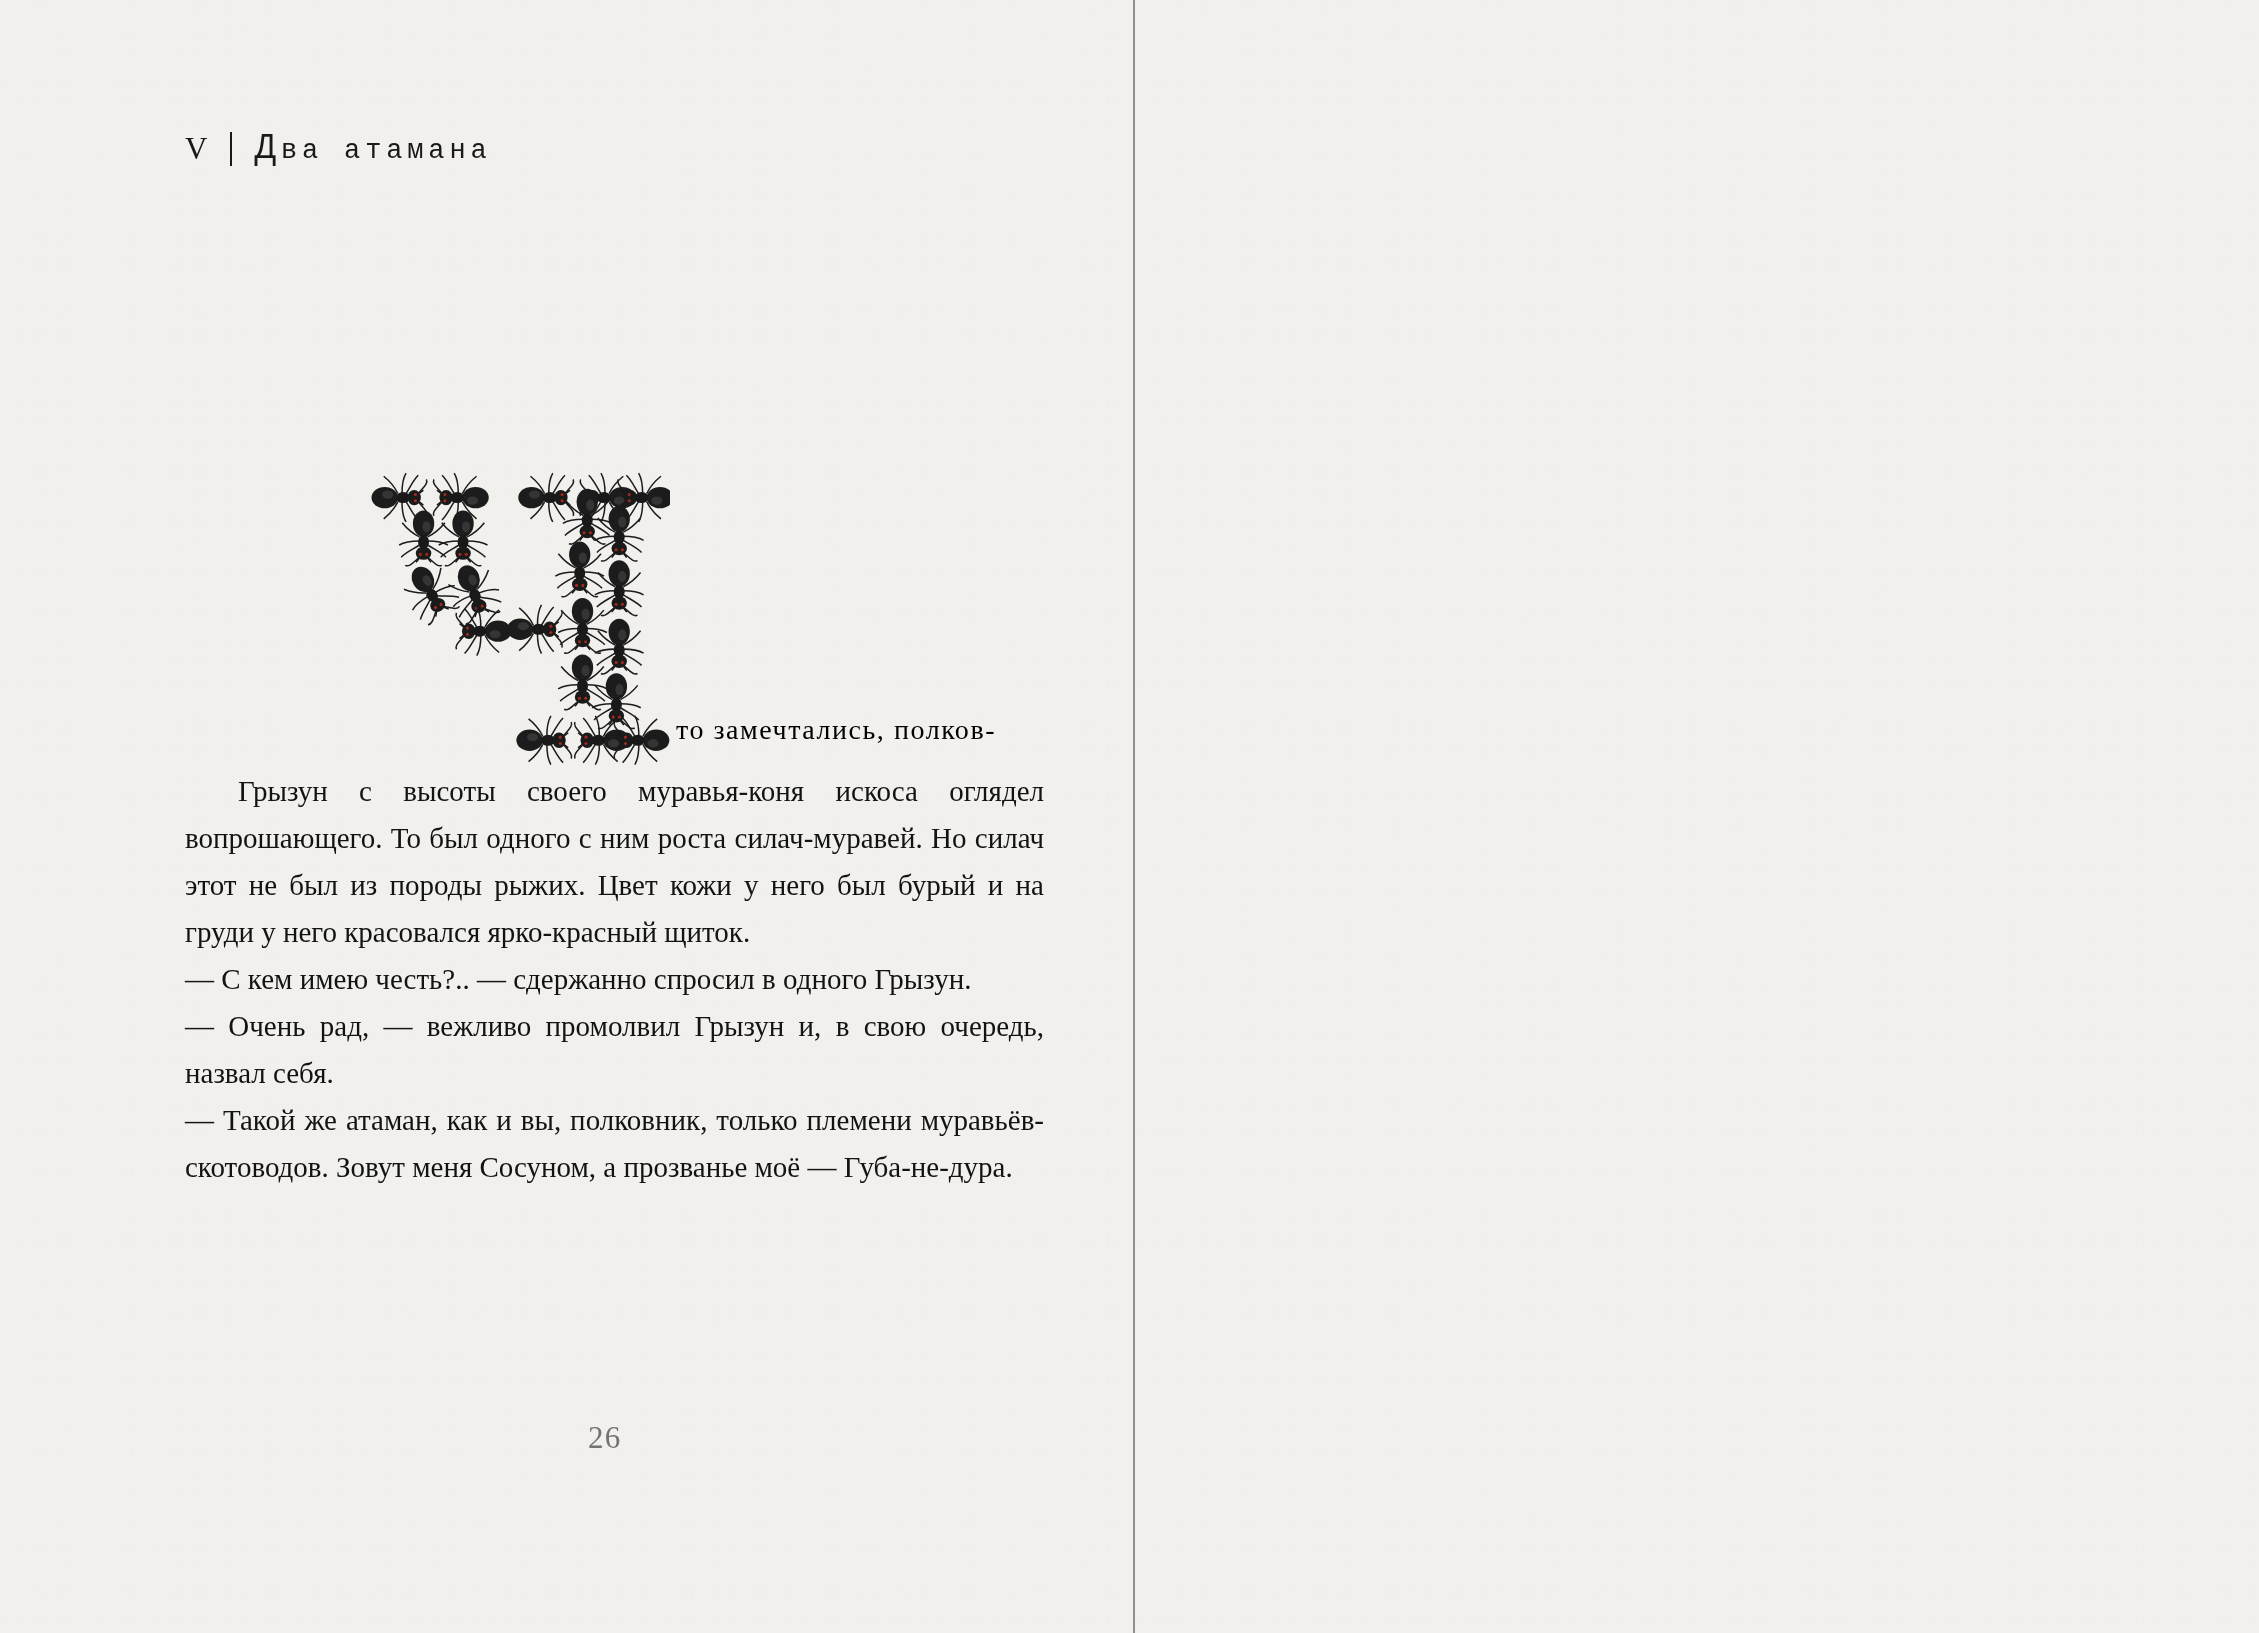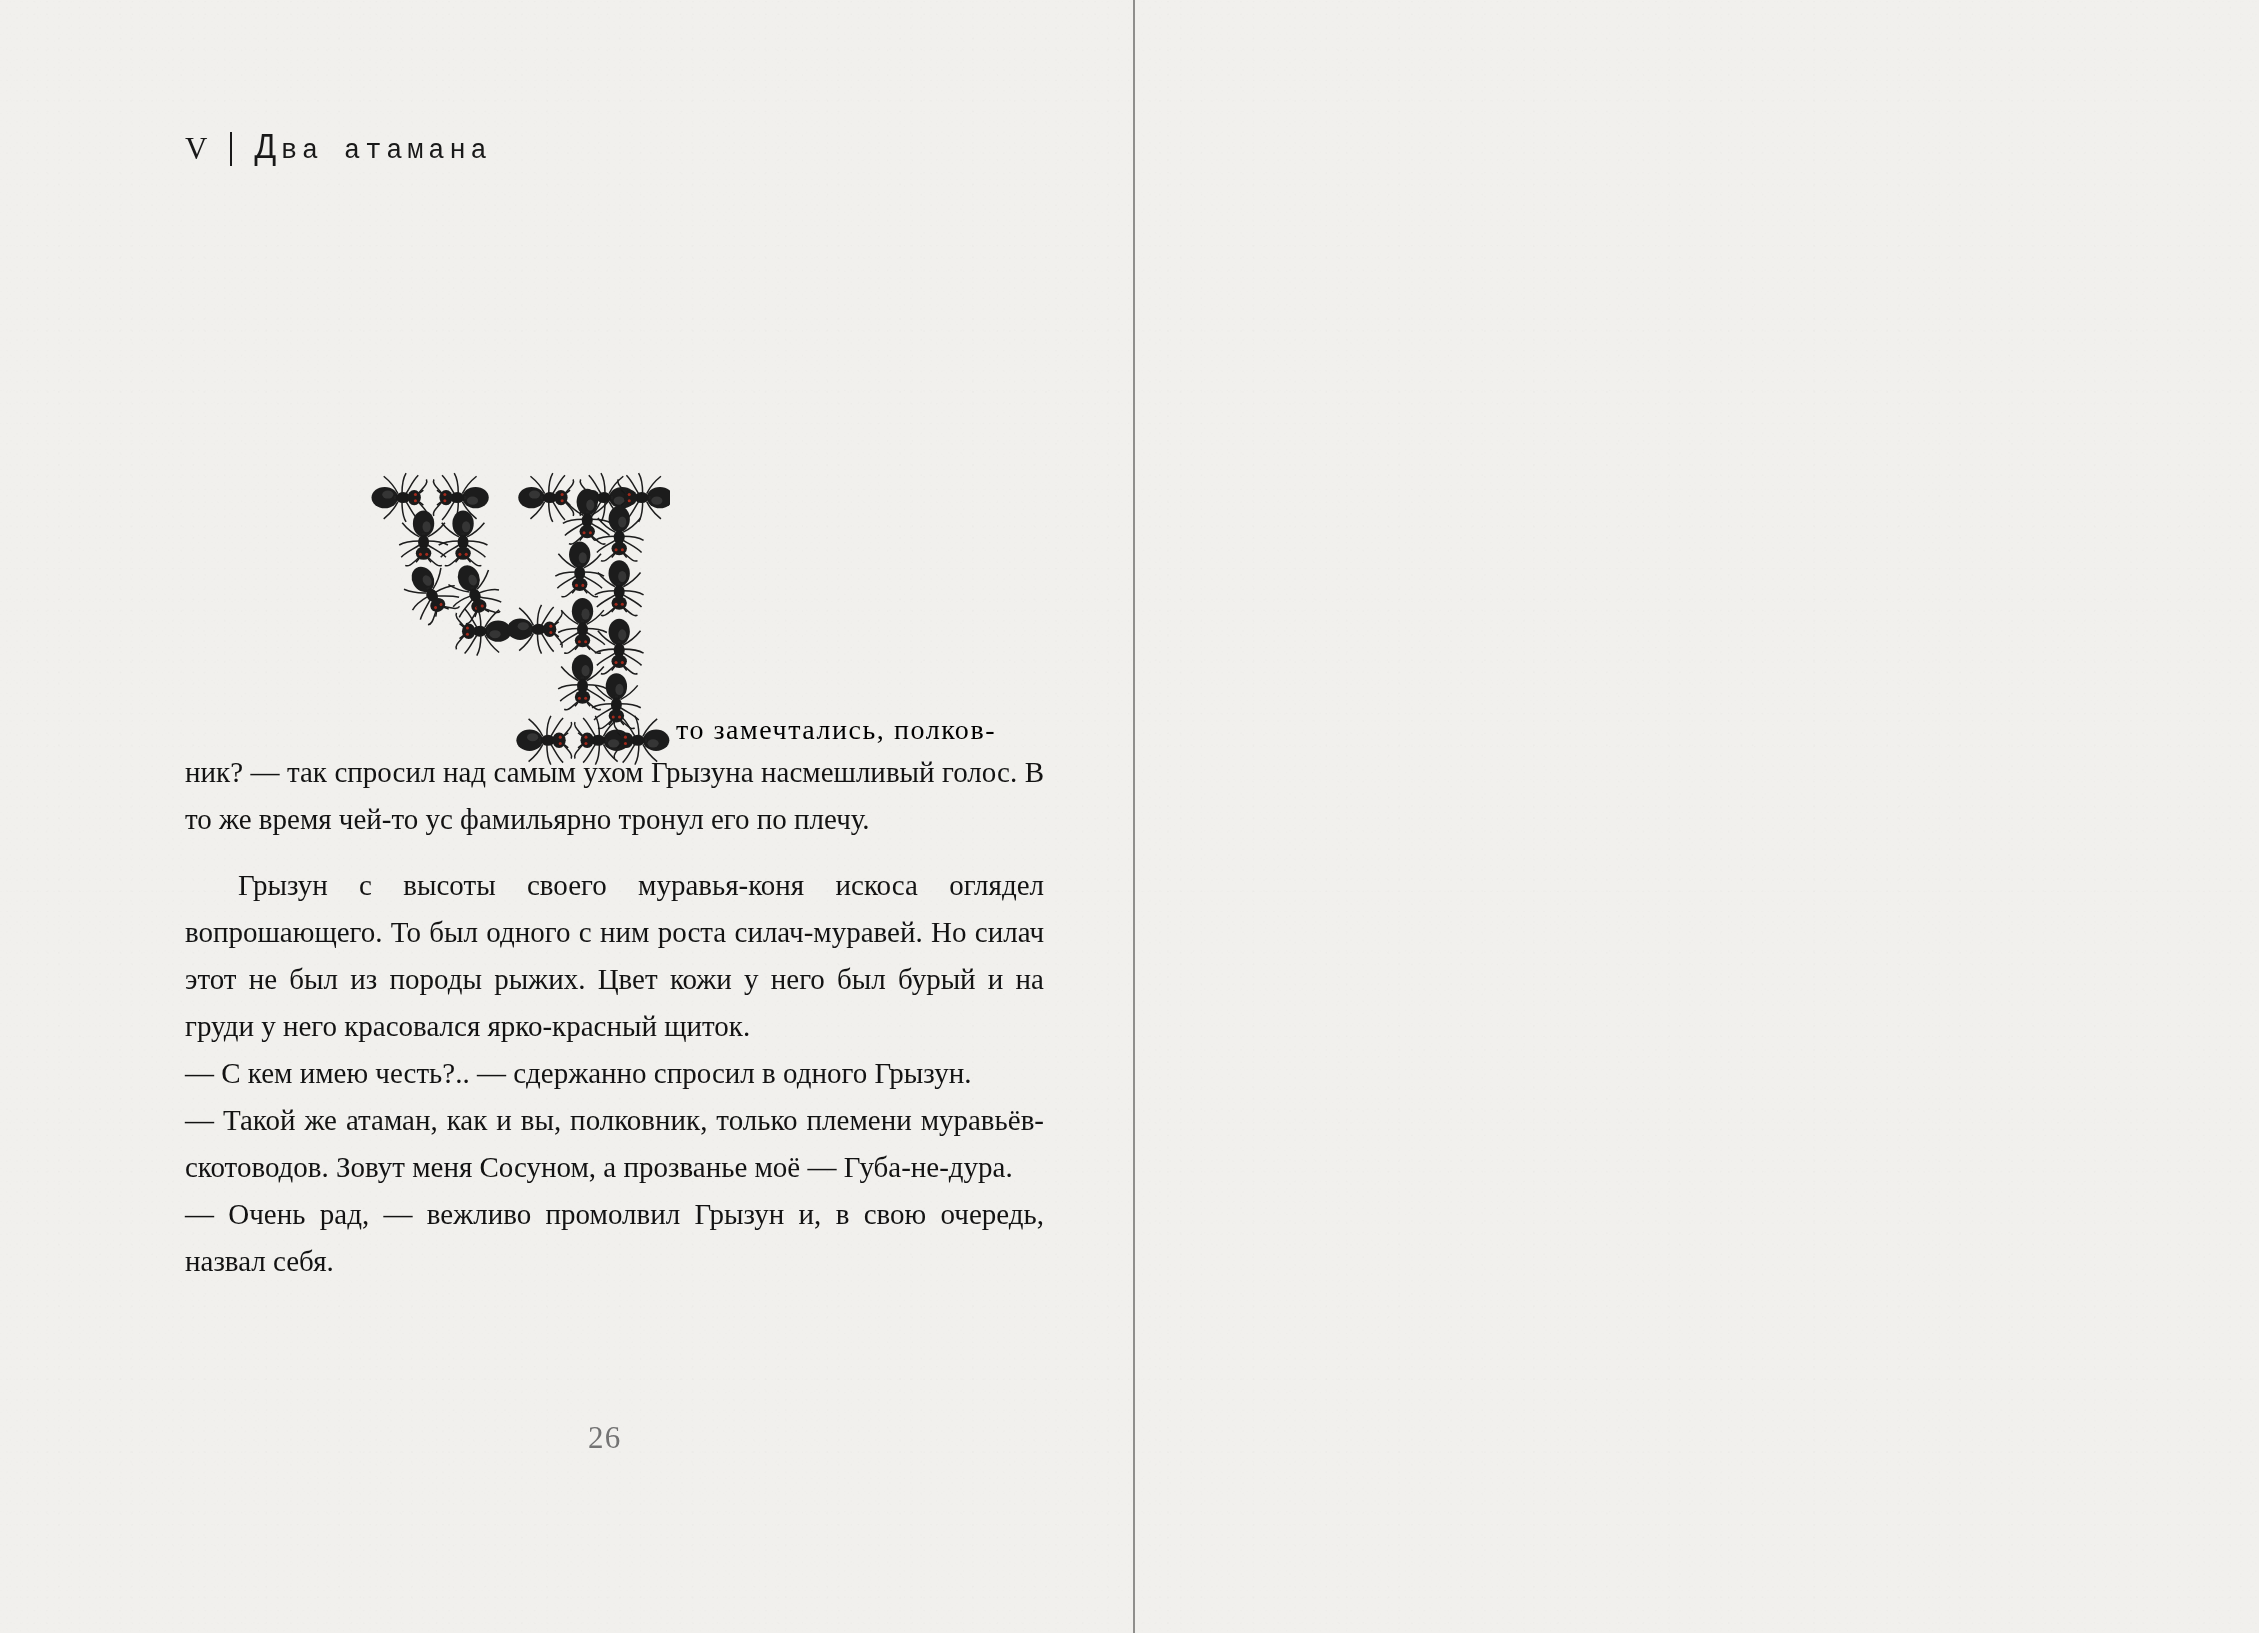--- a/index.html
+++ b/index.html
@@ -196,25 +196,24 @@
 
         <use href="#ant-body" transform="translate(188,288) rotate(90) scale(1.08)"></use>
         <use href="#ant-body" transform="translate(246,288) rotate(-90) scale(1.08)"></use>
         <use href="#ant-body" transform="translate(288,288) rotate(-90) scale(1.08)"></use>
       </svg>
     </div>
 
     <div class="opening-line">то замечтались, полков-</div>
 
     <div class="textblock" id="left-text">
-      <p class="lede">ник? — так спросил над самым ухом Грызуна насмешливый голос. В то же время чей-то ус фамильярно тронул его по плечу.</p>
       <p class="indent">Грызун с высоты своего муравья-коня искоса оглядел вопрошающего. То был одного с ним роста силач-муравей. Но силач этот не был из породы рыжих. Цвет кожи у него был бурый и на груди у него красовался ярко-красный щиток.</p>
       <p>— С кем имею честь?.. — сдержанно спросил в одного Грызун.</p>
+      <p>— Очень рад, — вежливо промолвил Грызун и, в свою очередь, назвал себя.</p>
       <p>— Такой же атаман, как и вы, полковник, только племени муравьёв-скотоводов. Зовут меня Сосуном, а прозванье моё — Губа-не-дура.</p>
-      <p>— Очень рад, — вежливо промолвил Грызун и, в свою очередь, назвал себя.</p>
     </div>
 
     <div class="folio" id="folio-left">26</div>
   </div>
 
   <div class="page" id="page-right">
 
     
 
     

